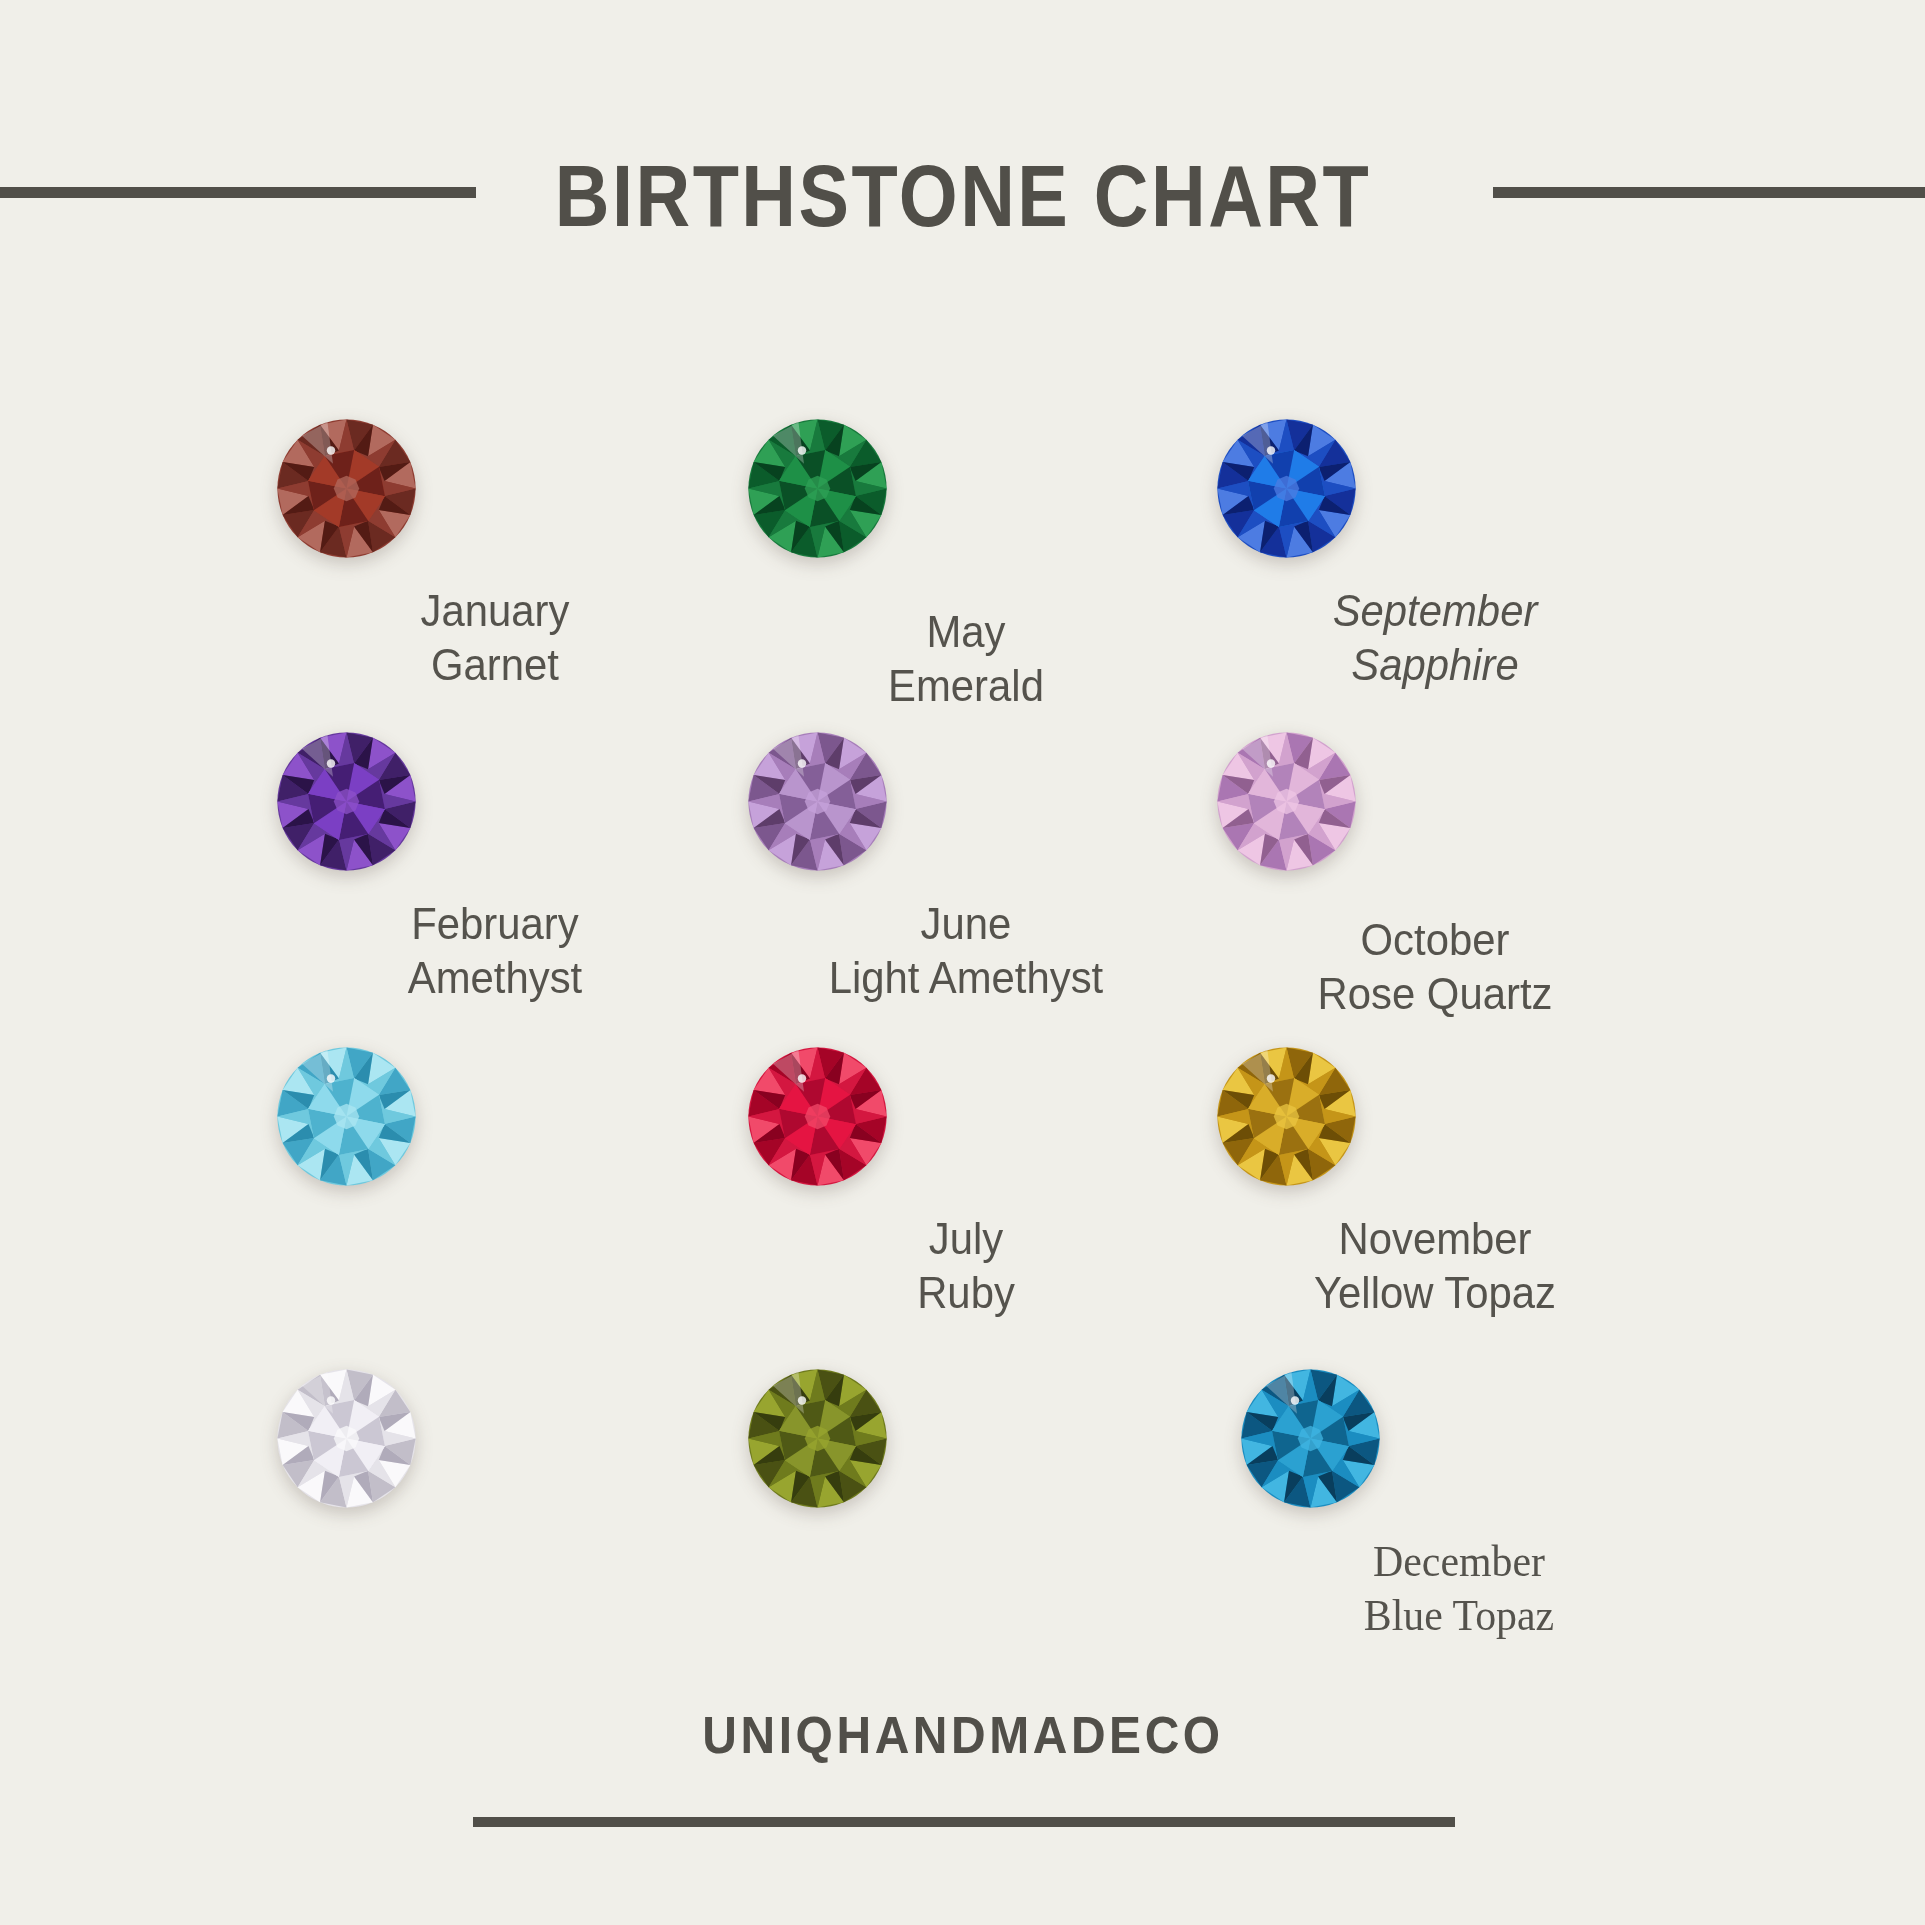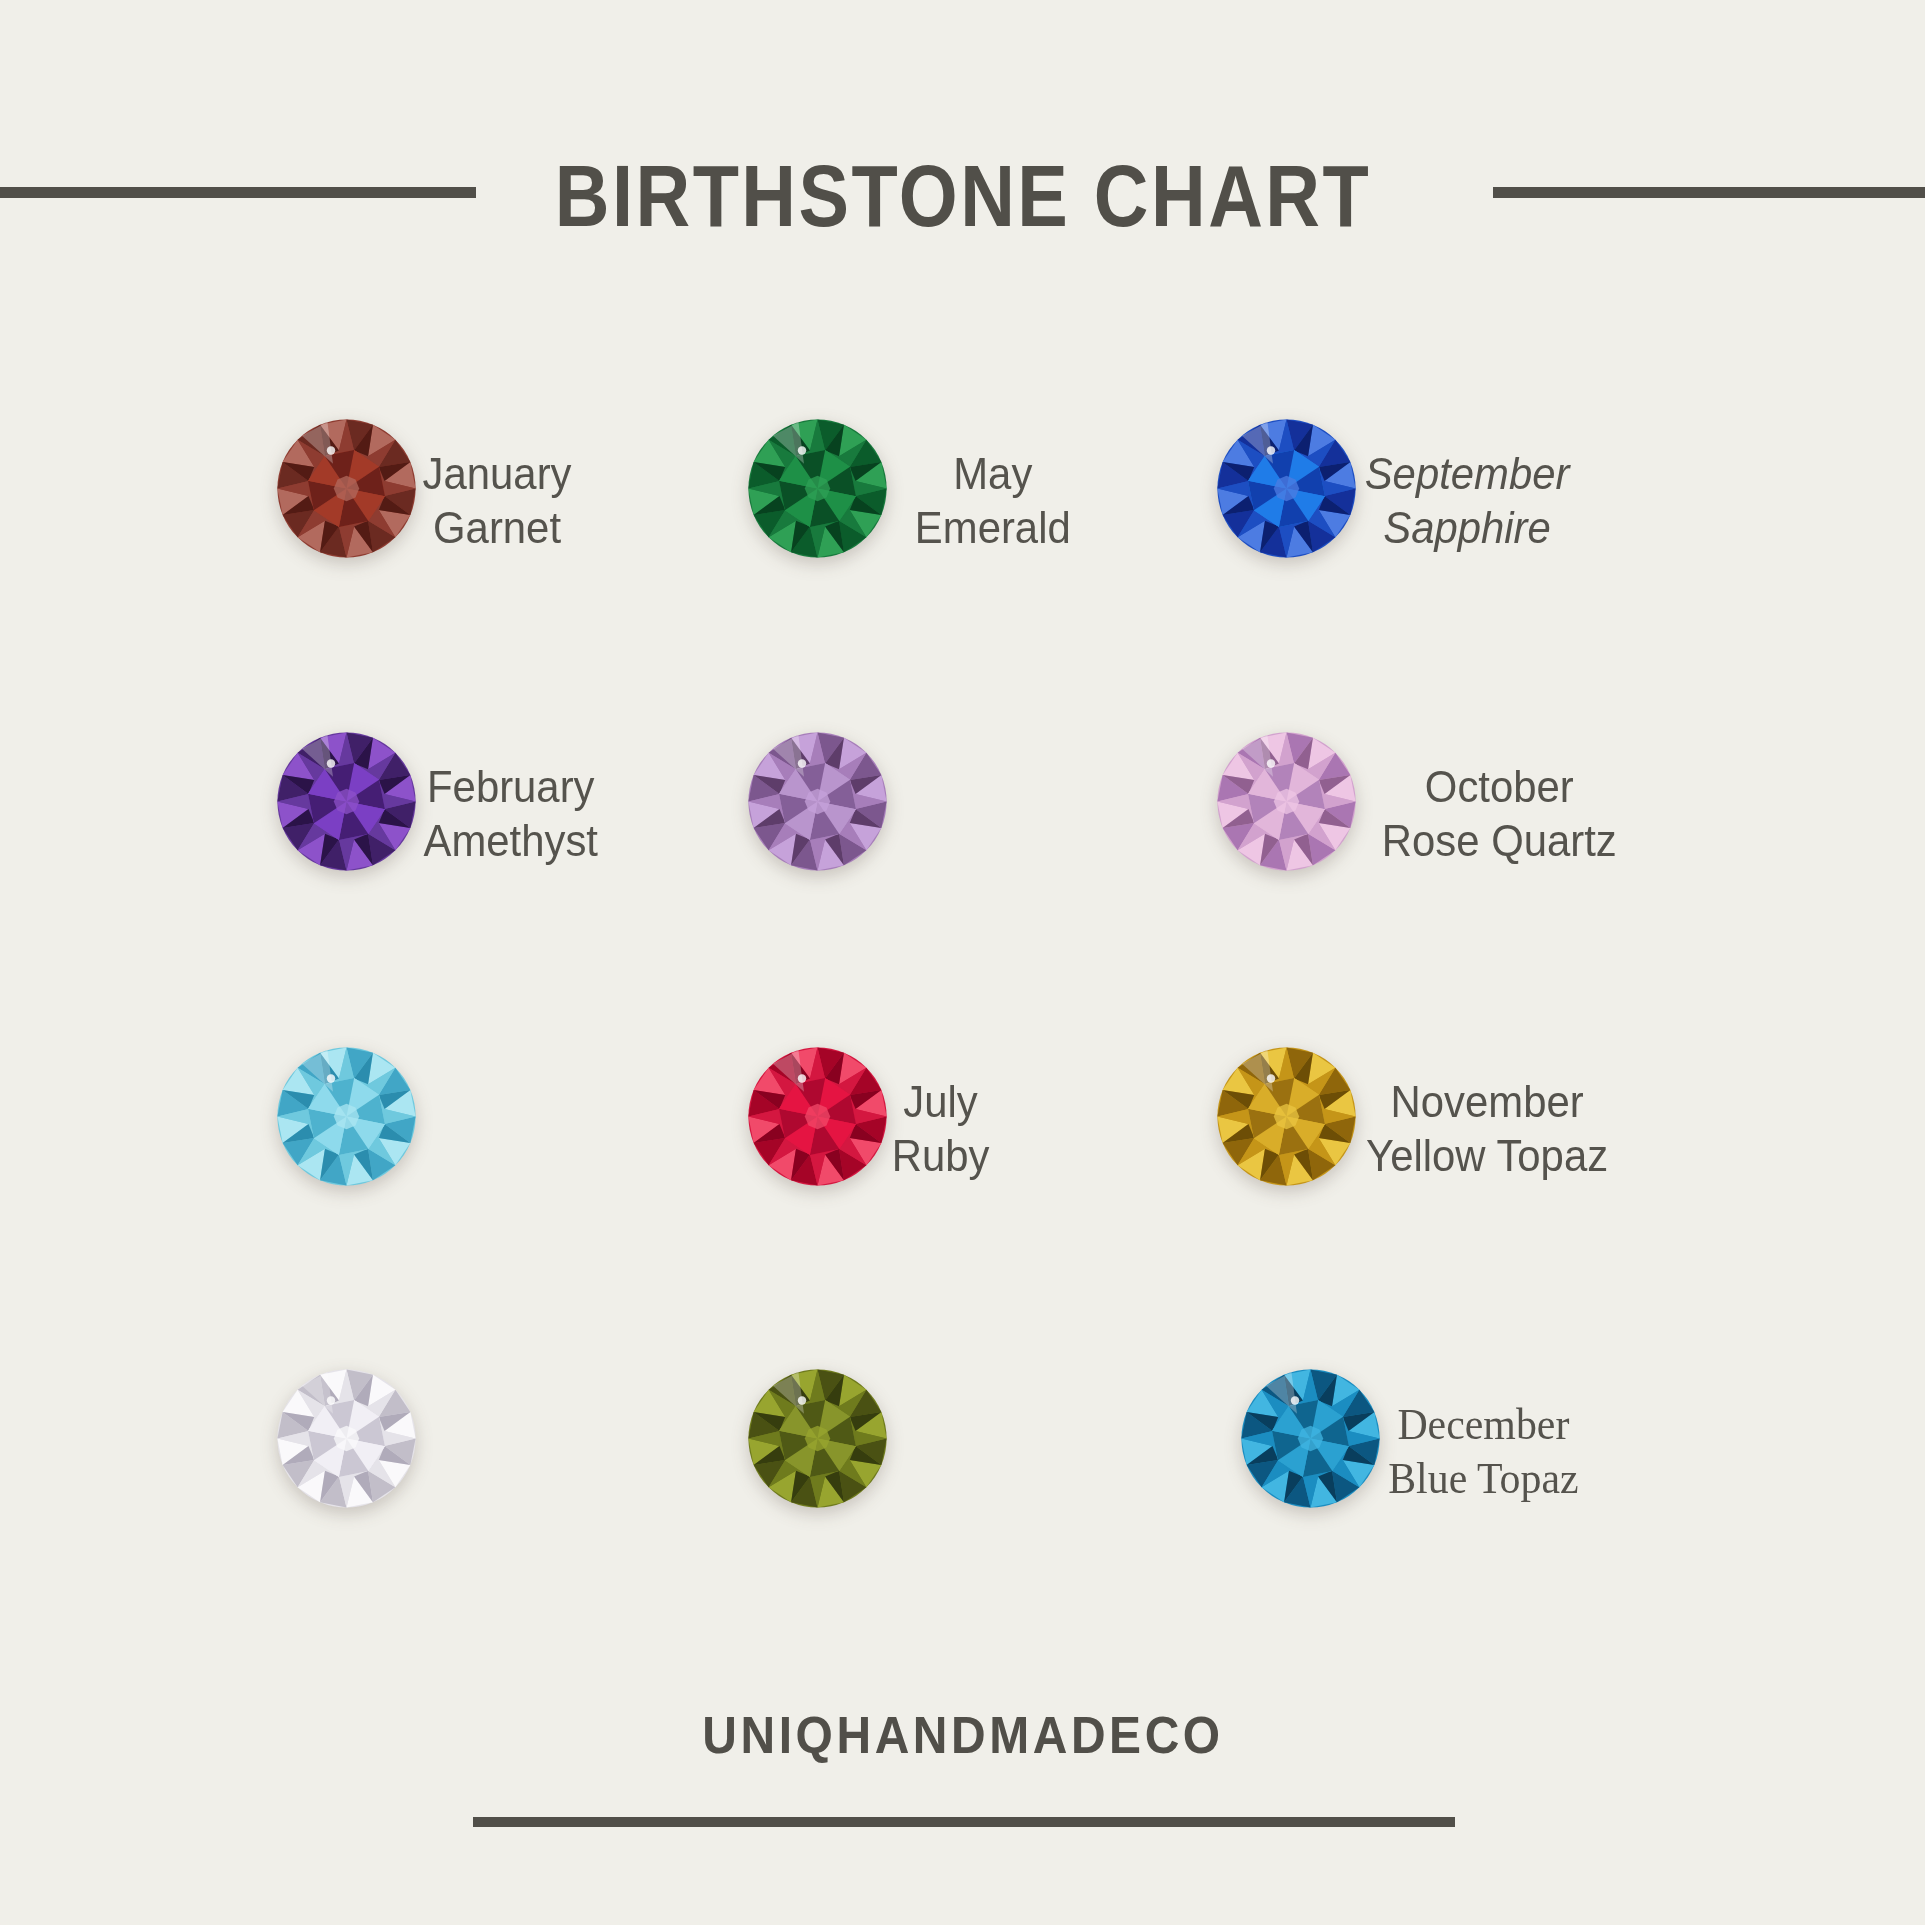--- a/index.html
+++ b/index.html
@@ -27,21 +27,21 @@
     position:absolute;top:187px;height:10.5px;
     background:#514f49;
   }
   .hline.left{left:0;width:476px;}
   .hline.right{left:1493px;width:433px;}
 
   
   .grid{position:absolute;inset:0;}
   .cell{
     position:absolute;width:438px;
-    display:flex;flex-direction:row;align-items:center;
+    display:flex;flex-direction:column;
   }
   .gem{
     width:141px;height:141px;
     filter:drop-shadow(0 6.7px 8.6px rgba(60,40,30,.22));
   }
   .gem svg{width:141px;height:141px;display:block;}
   .labels{margin-top:25px;text-align:center;}
   .label{
     font-size:45px;line-height:54px;
     color:#55534d;
@@ -391,20 +391,24 @@
             <polygon points="0,0 15.44,23.11 -5.42,27.27" fill="#845f98"></polygon>
             <polygon points="0,0 -5.42,27.27 -23.11,15.44" fill="#b995cd"></polygon>
             <polygon points="0,0 -23.11,15.44 -27.27,-5.42" fill="#845f98"></polygon>
             <polygon points="0,0 -27.27,-5.42 -15.44,-23.11" fill="#b995cd"></polygon>
             <polygon points="0,0 -15.44,-23.11 5.42,-27.27" fill="#845f98"></polygon>
             <polygon points="0.00,-9.00 6.36,-6.36 9.00,0.00 6.36,6.36 0.00,9.00 -6.36,6.36 -9.00,0.00 -6.36,-6.36" fill="#c6a2da" opacity="0.75"></polygon>
             <polygon points="-31.57,-37.48 -13.54,-47.09 -9.59,-17.55" fill="#ffffff" opacity="0.28"></polygon>
             <circle cx="-11" cy="-27" r="3" fill="#ffffff" opacity="0.8"></circle>
           </svg>
         </div>
+    <div class="labels">
+      <div class="label month">June</div>
+      <div class="label stone">Light Amethyst</div>
+    </div>
   </div>
 
   <div class="cell" style="left: 747px; top: 1046px;">
     <div class="gem">
           <svg viewBox="-50 -50 100 100">
             <circle r="49" fill="#d41740"></circle>
             <polygon points="0.00,-49.00 18.75,-45.27 5.36,-26.97" fill="#a50427"></polygon>
             <polygon points="18.75,-45.27 34.65,-34.65 15.28,-22.87" fill="#f14a6a"></polygon>
             <polygon points="34.65,-34.65 45.27,-18.75 22.87,-15.28" fill="#a50427"></polygon>
             <polygon points="45.27,-18.75 49.00,0.00 26.97,-5.36" fill="#f14a6a"></polygon>

